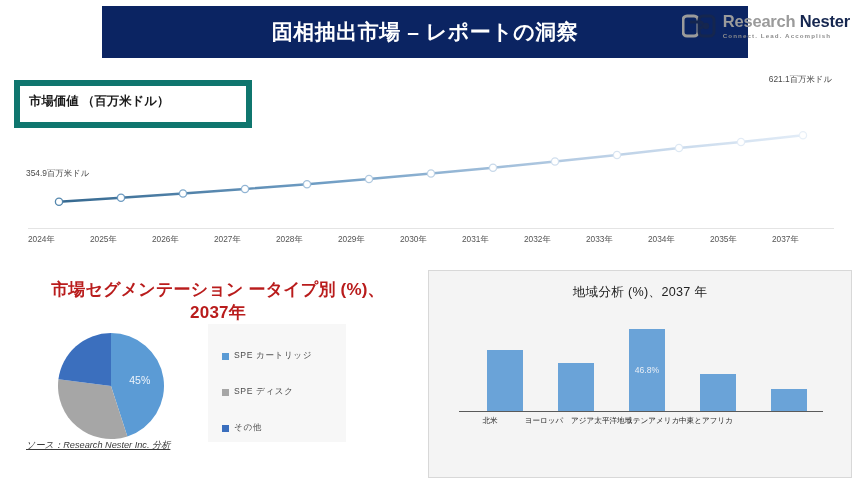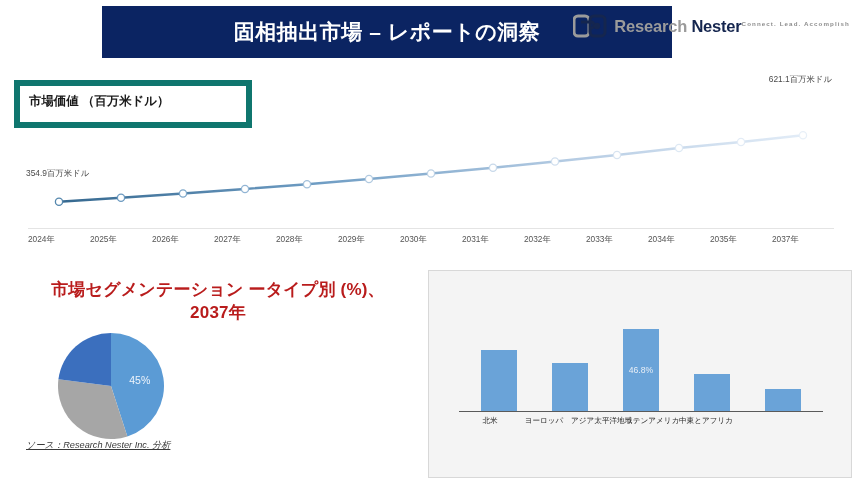--- a/index.html
+++ b/index.html
@@ -8,37 +8,37 @@
     width: 862px; height: 485px;
     background: #ffffff;
     font-family: "Liberation Sans", "DejaVu Sans", sans-serif;
     overflow: hidden;
   }
   #page { position: relative; width: 862px; height: 485px; background:#fff; }
 
   
   .header-banner {
     position: absolute; left: 102px; top: 6px;
-    width: 570px; height: 52px;
+    width: 646px; height: 52px;
     background: #0b2462;
     display: flex; align-items: center; justify-content: center;
   }
   .header-title {
     color: #ffffff;
     font-size: 21px;
     font-weight: 700;
     letter-spacing: .5px;
     white-space: nowrap;
   }
   .logo-wrap {
     position: absolute; right: 12px; top: 13px;
     display: flex; align-items: center; gap: 7px;
   }
   .logo-mark { width: 34px; height: 26px; flex: 0 0 auto; }
-  .logo-text { display: flex; flex-direction: row; line-height: 1; }
+  .logo-text { display: flex; flex-direction: column; line-height: 1; }
   .logo-line1 { font-size: 16.5px; font-weight: 700; letter-spacing: -.2px; }
   .logo-line1 .lt-research { color: #9b9b9b; }
   .logo-line1 .lt-nester  { color: #15264f; }
   .logo-line2 {
     font-size: 6.2px; font-weight: 700; color: #8d8d8d;
     letter-spacing: 1.1px; margin-top: 3px;
   }
 
   
   .value-box {
@@ -97,21 +97,21 @@
   
   .bar-panel {
     position: absolute; left: 428px; top: 270px;
     width: 424px; height: 208px;
     background: #f4f4f4; border: 1px solid #d8d8d8;
   }
   .bar-title {
     text-align:center; font-size: 12.6px; color: #222; padding-top: 13px; letter-spacing:.3px;
   }
   .bar-plot {
-    position: absolute; left: 34px; top: 52px; width: 356px; height: 88px;
+    position: absolute; left: 40px; top: 52px; width: 356px; height: 88px;
     display: flex; align-items: flex-end; justify-content: space-around;
   }
   .bar-col { width: 54px; display:flex; flex-direction:column; align-items:center; justify-content:flex-end; height:100%; position:relative; }
   .bar {
     width: 36px; background: #6aa3d8; position: relative;
     display:flex; align-items:center; justify-content:center;
   }
   .bar-value { font-size: 8.6px; color: #e8eef6; }
   .bar-baseline {
     position: absolute; left: 30px; top: 140px; width: 364px; height: 1.4px; background: #5a5a5a;
@@ -208,28 +208,43 @@
     </div>
 
     <div class="pie-row">
       <svg class="pie-svg" id="pie-svg" width="110" height="112" viewBox="0 0 110 112">
           <path d="M 55 56 L 55.00 3.00 A 53 53 0 0 1 71.38 106.41 Z" fill="#5b9bd5"></path>
           <text x="83.8" y="54.4" text-anchor="middle" font-size="10.5" fill="#eef4fb" font-family="&quot;Liberation Sans&quot;, sans-serif">45%</text>
           <path d="M 55 56 L 71.38 106.41 A 53 53 0 0 1 2.42 49.36 Z" fill="#a6a6a6"></path>
           <path d="M 55 56 L 2.42 49.36 A 53 53 0 0 1 55.00 3.00 Z" fill="#3b6fbe"></path>
         </svg>
 
+      <div class="pie-legend" id="pie-legend">
+          <div class="legend-item">
+            <span class="legend-swatch" style="background: rgb(91, 155, 213);"></span>
+            <span class="legend-label">SPE カートリッジ</span>
+          </div>
+          <div class="legend-item">
+            <span class="legend-swatch" style="background: rgb(166, 166, 166);"></span>
+            <span class="legend-label">SPE ディスク</span>
+          </div>
+          <div class="legend-item">
+            <span class="legend-swatch" style="background: rgb(59, 111, 190);"></span>
+            <span class="legend-label">その他</span>
+          </div>
+        </div>
     </div>
 
     <div class="source">
       <div>ソース：Research Nester Inc. 分析</div>
     </div>
   </div>
 
   <div class="bar-panel">
+    <div class="bar-title">地域分析 (%)、2037 年</div>
     <div class="bar-plot" id="bar-plot">
         <div class="bar-col">
           <div class="bar" style="height: 69%; background: rgb(106, 163, 216);"></div>
         </div>
         <div class="bar-col">
           <div class="bar" style="height: 55%; background: rgb(106, 163, 216);"></div>
         </div>
         <div class="bar-col">
           <div class="bar" style="height: 93.6%; background: rgb(106, 163, 216);">
             <span class="bar-value">46.8%</span>

